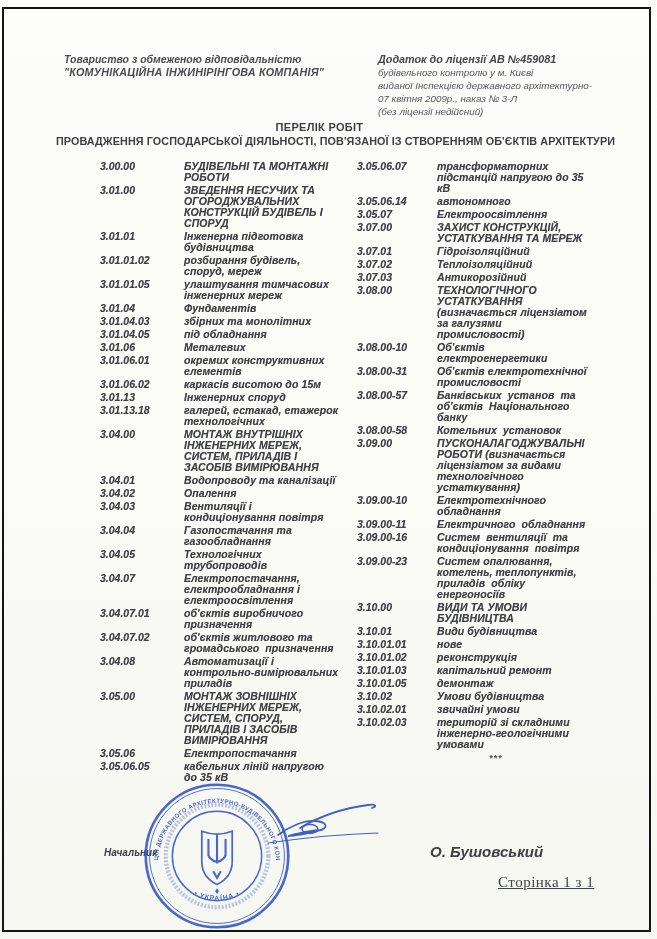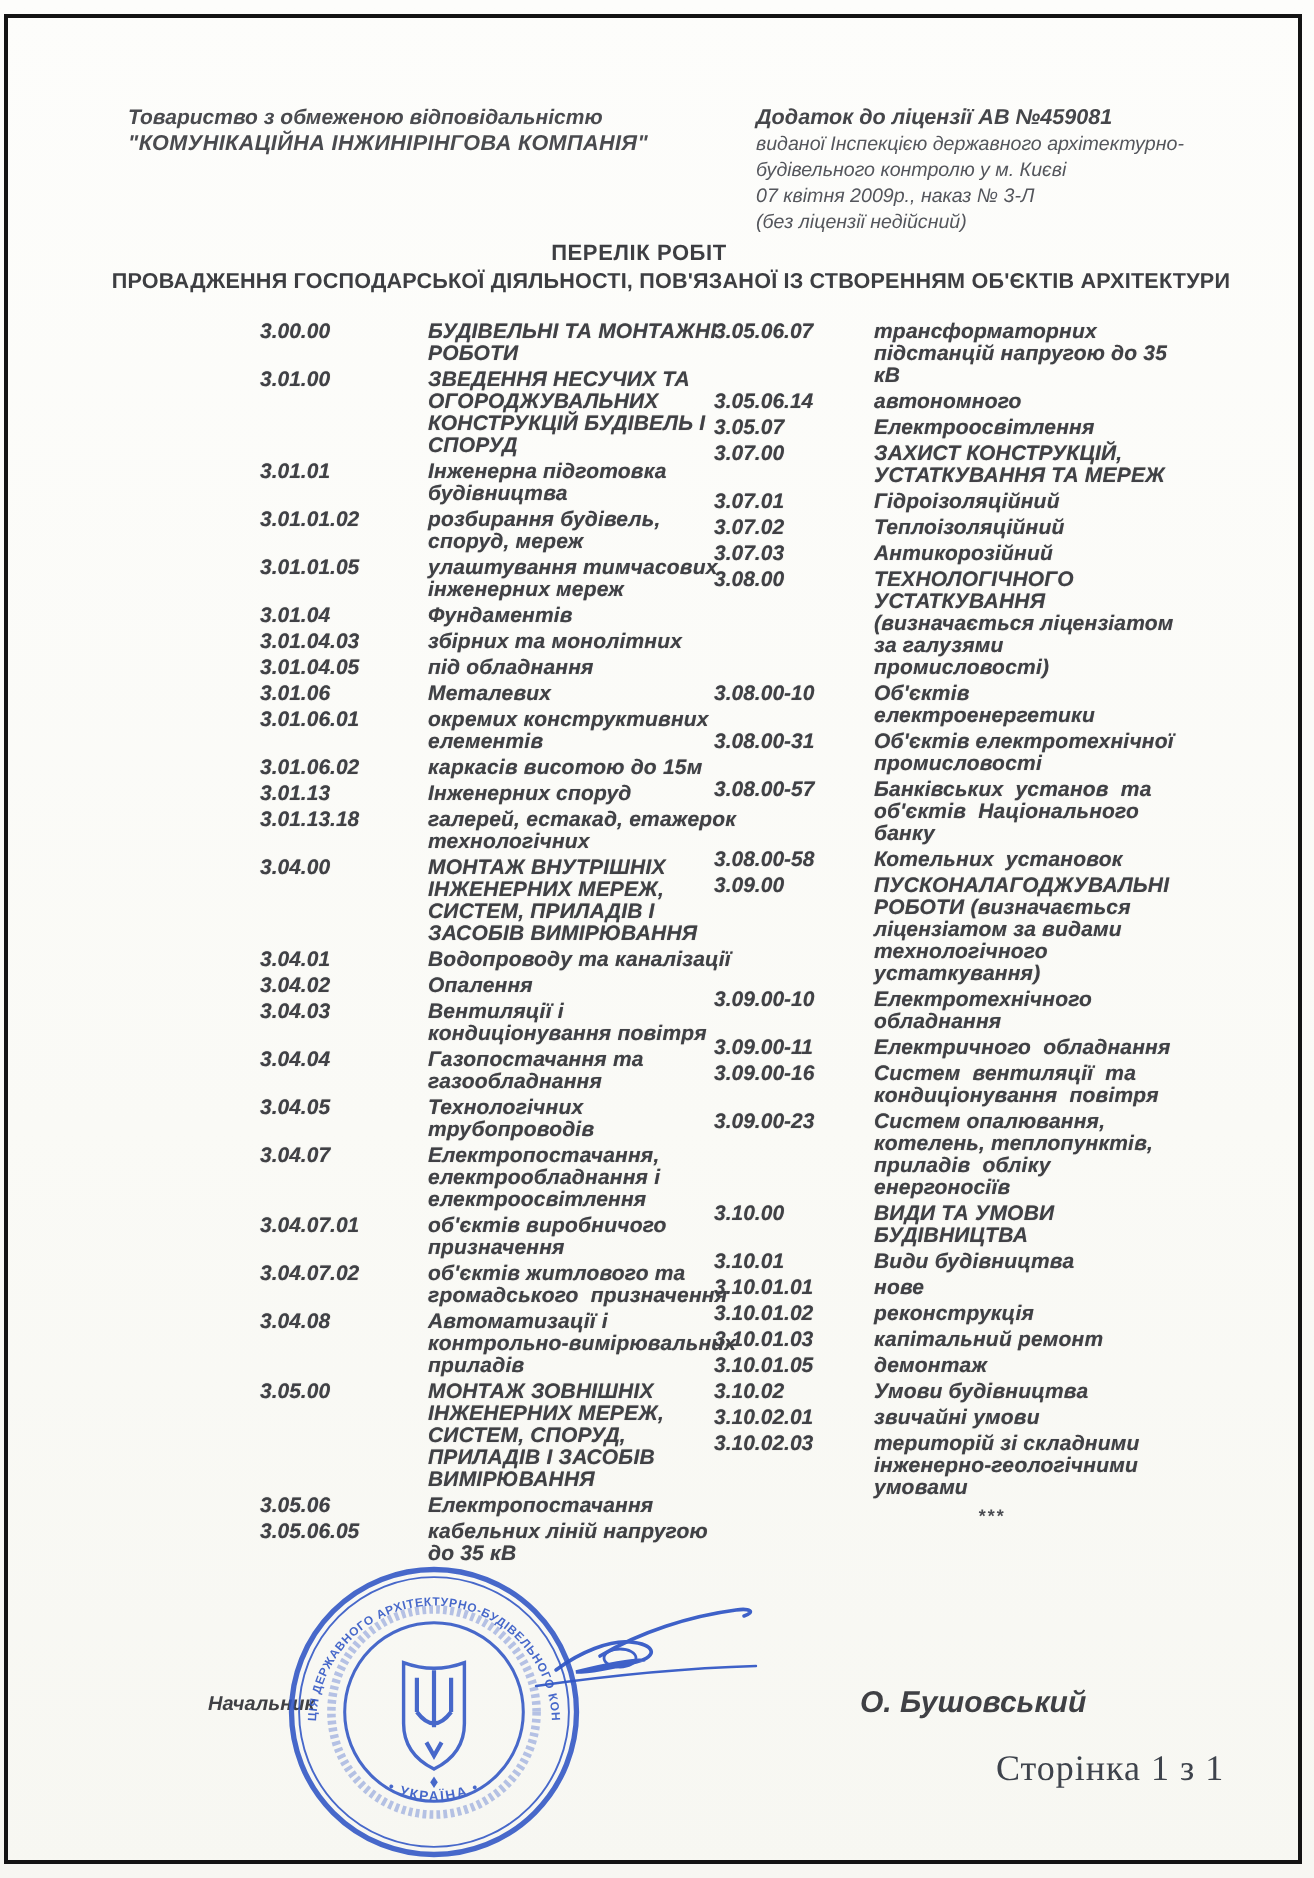--- a/index.html
+++ b/index.html
@@ -28,54 +28,54 @@
   .license .lt{font-size:10.8px; font-weight:bold; color:#45464a;}
   .license .ll{font-size:9.8px;}
   .doc-title{
     position:absolute; left:0; top:121px; width:639px; text-align:center;
     font-weight:bold; color:#3d3e42; line-height:13.5px;
   }
   .doc-title .t1{font-size:11px; letter-spacing:.3px;}
   .doc-title .t2{font-size:10.8px; letter-spacing:.1px;padding-left:32px;}
   
   .col{position:absolute; top:161px; font-style:italic; font-weight:bold;}
-  .col-left{left:100px; width:252px;margin-left:30px;}
+  .col-left{left:100px; width:252px;}
   .col-right{left:357px; width:288px;}
   .entry{display:flex; margin-bottom:2px; font-size:10.5px; line-height:11px;
          color:#404145; text-shadow:0 0 .4px rgba(70,70,75,.55);}
   .entry .code{flex:0 0 84px;}
   .col-right .entry .code{flex:0 0 80px;}
   .entry .desc{white-space:pre; letter-spacing:.1px;}
   .end-mark{margin:3px 0 0 132px; font-size:9px; letter-spacing:1px; color:#4a4c52;}
   
   .signatory-role{position:absolute; left:104px; top:847px; font-style:italic;
     font-weight:bold; font-size:10px; color:#3f4044;text-align:right;}
   .signatory-name{position:absolute; left:430px; top:843px; font-style:italic;
     font-weight:bold; font-size:15px; color:#3f4044;}
   .page-label{position:absolute; left:498px; top:874px;
-    font-family:"Liberation Serif", serif; font-size:18px; letter-spacing:.5px;
-    color:#3e434c;}
+    font-family:"Liberation Serif", serif; font-size:15px; letter-spacing:.5px;
+    color:#3e434c;text-decoration:underline;}
   .stamp{position:absolute; left:141px; top:780px; width:152px; height:152px; opacity:.88;}
   .signature{position:absolute; left:258px; top:795px; width:190px; height:70px;}
 </style>
 </head>
 <body>
 
 <div class="page">
   <div class="scan-border"></div>
 
   <div class="company">
     <div class="l1">Товариство з обмеженою відповідальністю</div>
     <div class="l2">"КОМУНІКАЦІЙНА ІНЖИНІРІНГОВА КОМПАНІЯ"</div>
   </div>
 
   <div class="license">
     <div class="lt">Додаток до ліцензії АВ №459081</div>
+    <div class="ll">будівельного контролю у м. Києві</div>
     <div class="ll">виданої Інспекцією державного архітектурно-</div>
-    <div class="ll">будівельного контролю у м. Києві</div>
     <div class="ll">07  квітня 2009р.,  наказ № 3-Л</div>
     <div class="ll">(без ліцензії недійсний)</div>
   </div>
 
   <div class="doc-title">
     <div class="t1">ПЕРЕЛІК РОБІТ</div>
     <div class="t2">ПРОВАДЖЕННЯ ГОСПОДАРСЬКОЇ ДІЯЛЬНОСТІ, ПОВ'ЯЗАНОЇ ІЗ СТВОРЕННЯМ ОБ'ЄКТІВ АРХІТЕКТУРИ</div>
   </div>
 
   <div class="col col-left" id="col-left">

